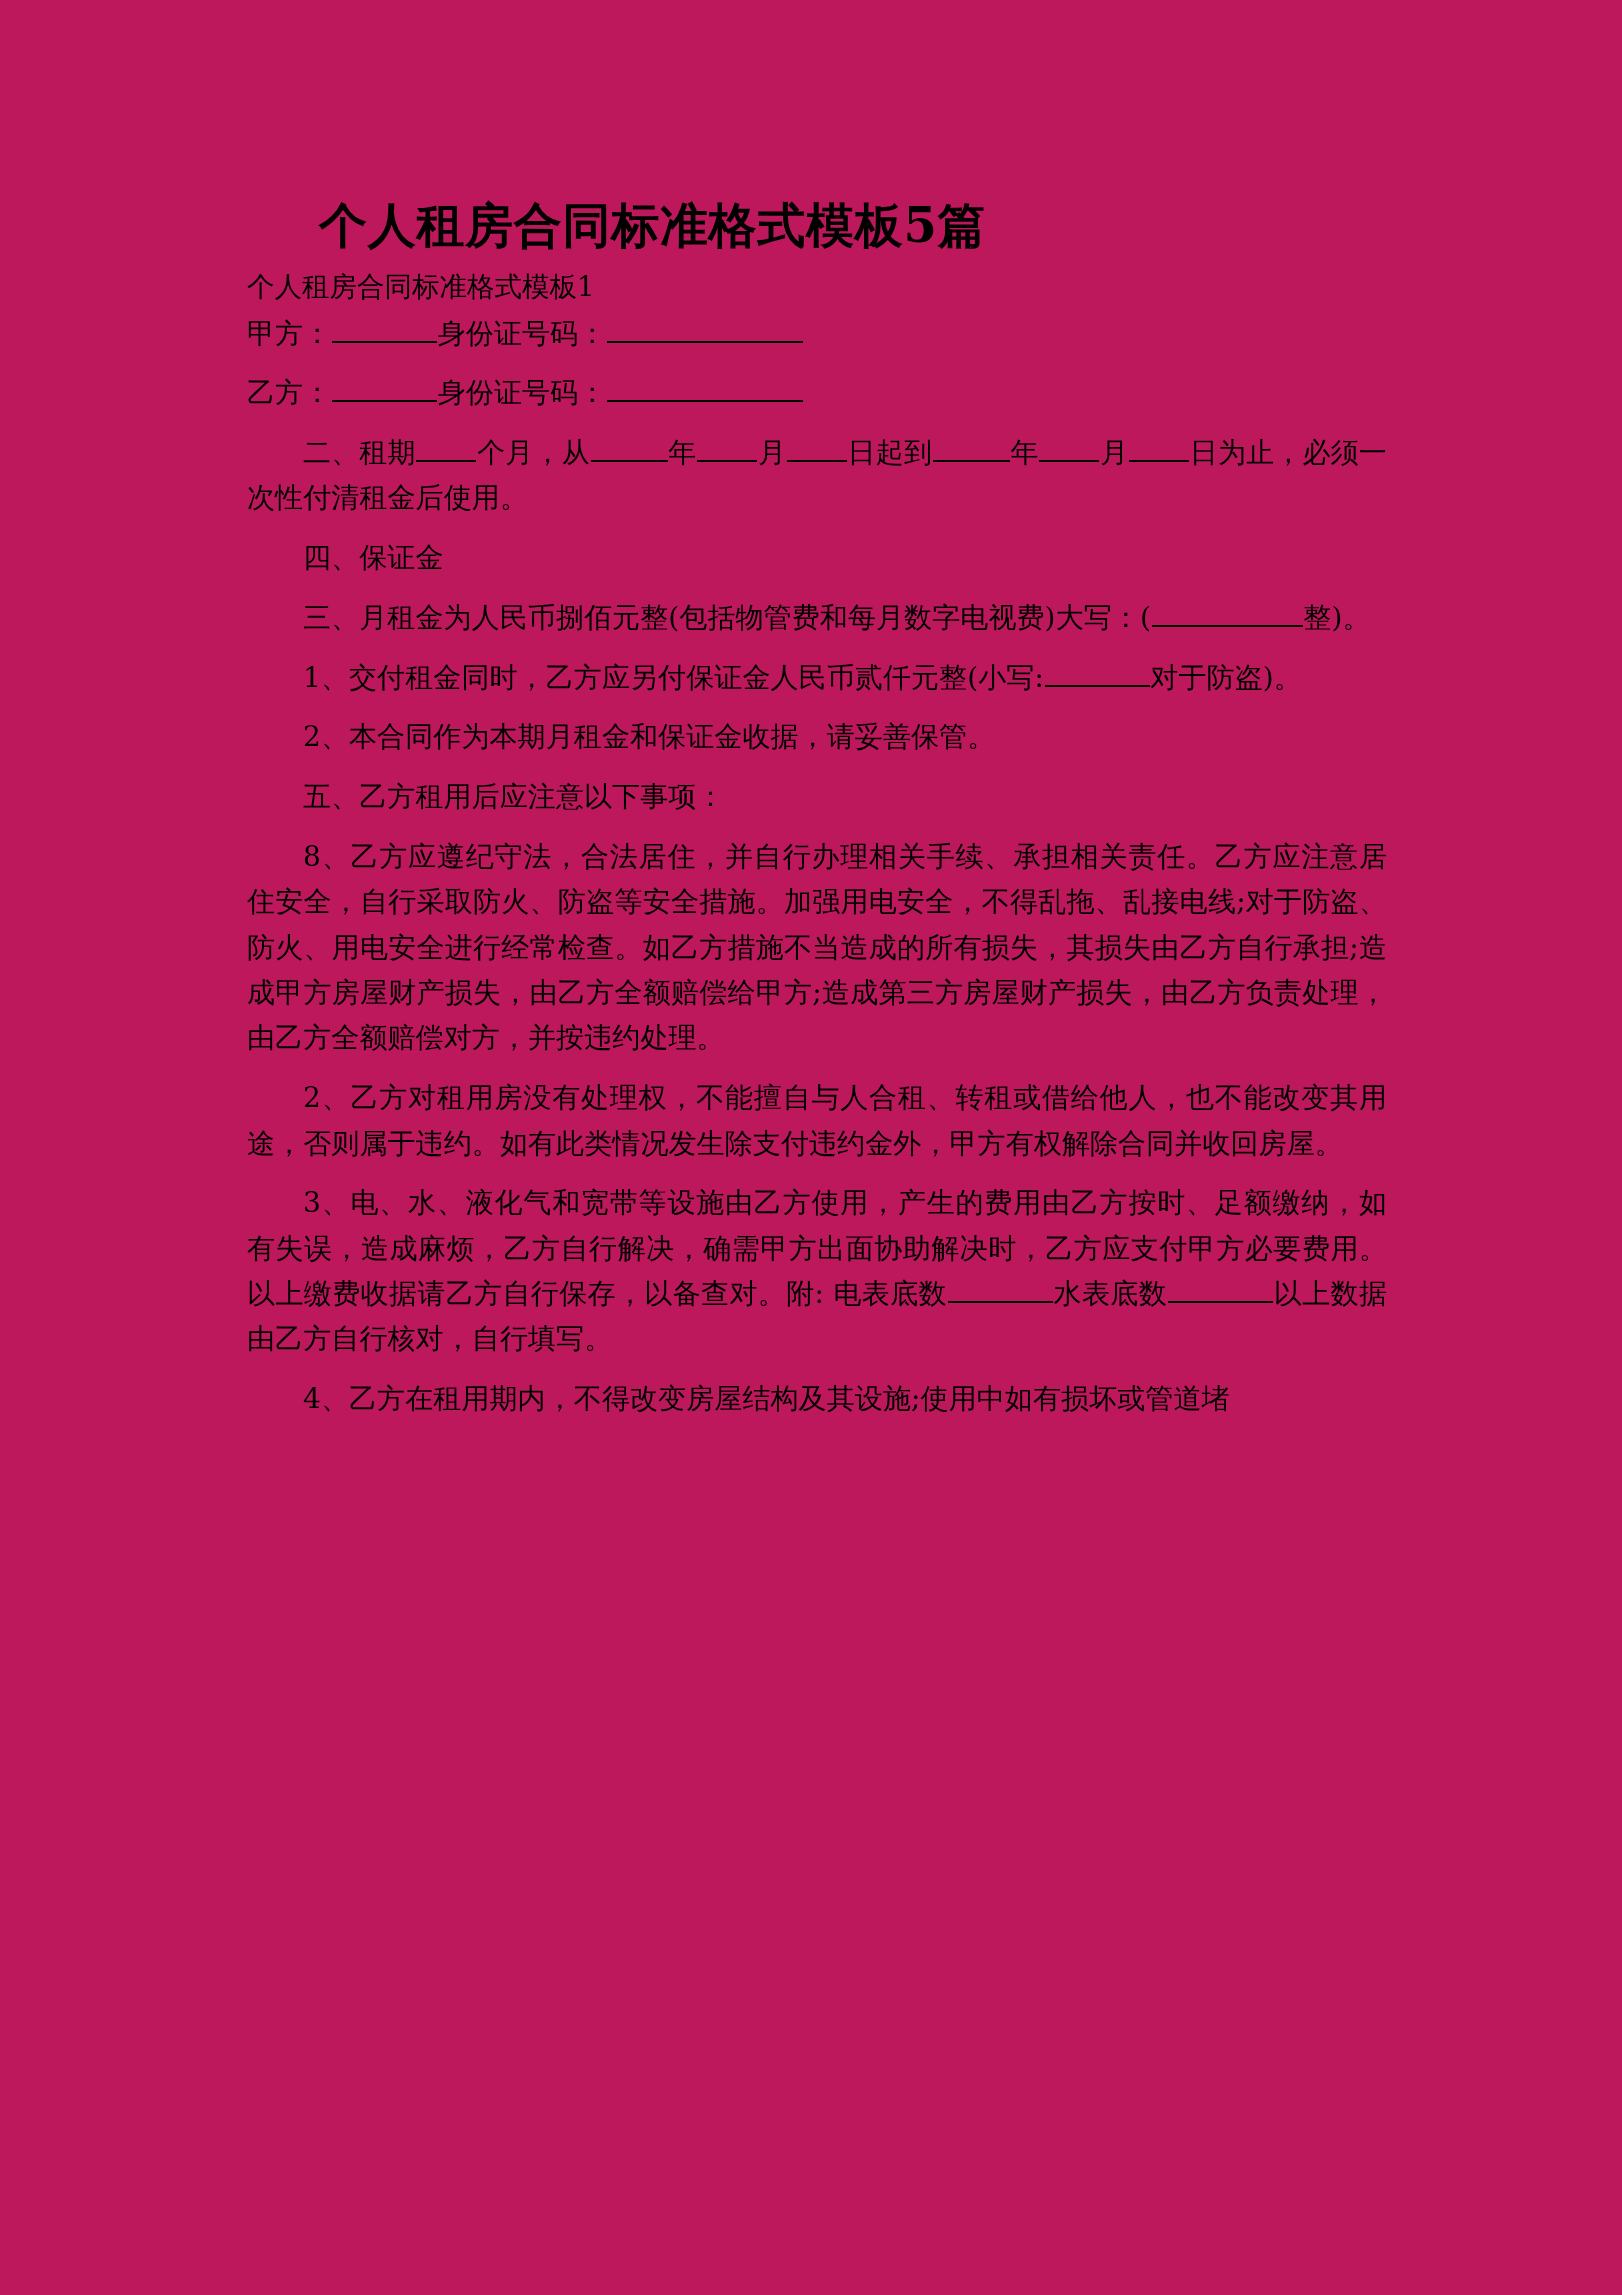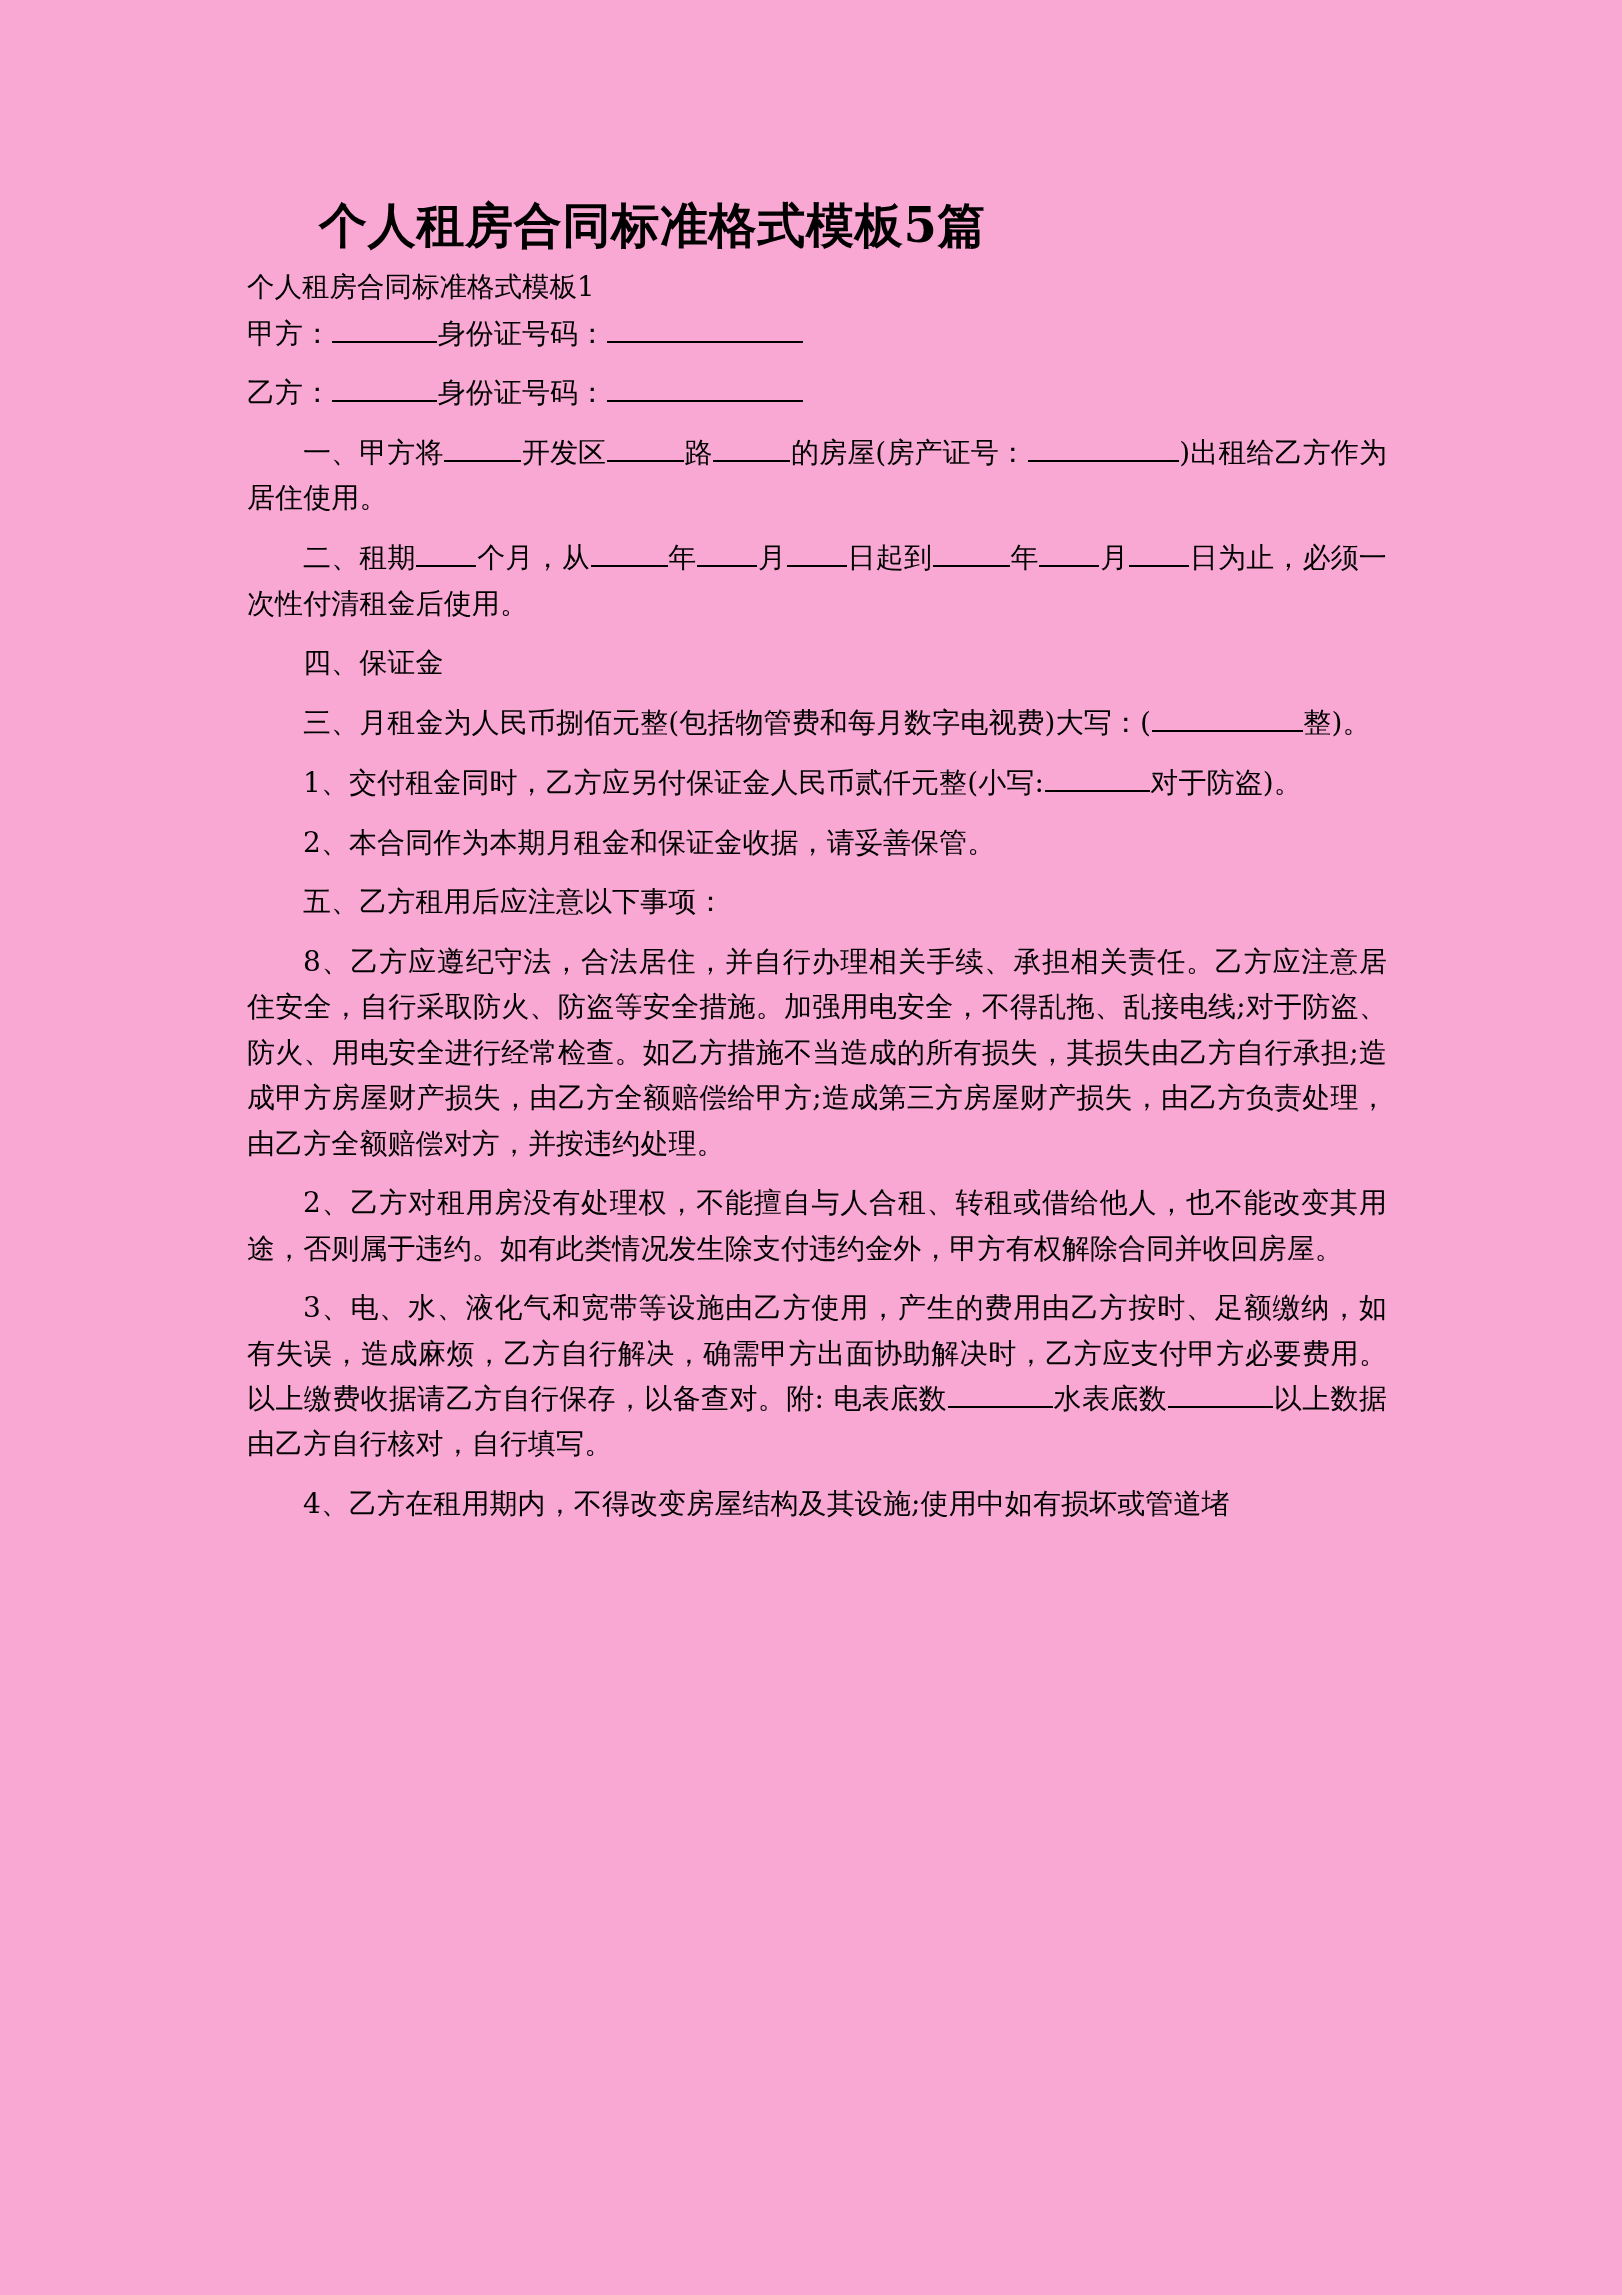--- a/index.html
+++ b/index.html
@@ -10,21 +10,21 @@
   }
   body {
     font-family: "DejaVu Serif", "Liberation Serif", serif;
     color: #000000;
   }
 
   .page {
     position: relative;
     width: 1623px;
     height: 2295px;
-    background: #f9a8d4;
+    background: #be185d;
     box-sizing: border-box;
     padding: 0;
     overflow: hidden;
   }
 
   .content {
     position: absolute;
     left: 247px;
     top: 196px;
     width: 1140px;
@@ -90,23 +90,20 @@
     <p class="subtitle">个人租房合同标准格式模板1</p>
 
     <p class="para noindent">
       <span>甲方：</span><span class="blank b-lg"></span><span>身份证号码：</span><span class="blank b-xxl"></span>
     </p>
 
     <p class="para noindent">
       <span>乙方：</span><span class="blank b-lg"></span><span>身份证号码：</span><span class="blank b-xxl"></span>
     </p>
 
-    <p class="para indent">
-      <span>一、甲方将</span><span class="blank b-md"></span><span>开发区</span><span class="blank b-md"></span><span>路</span><span class="blank b-md"></span><span>的房屋(房产证号：</span><span class="blank b-xl"></span><span>)</span><span>出租给乙方作为居住使用。</span>
-    </p>
 
     <p class="para indent">
       <span>二、租期</span><span class="blank b-sm"></span><span>个月，从</span><span class="blank b-md"></span><span>年</span><span class="blank b-sm"></span><span>月</span><span class="blank b-sm"></span><span>日起到</span><span class="blank b-md"></span><span>年</span><span class="blank b-sm"></span><span>月</span><span class="blank b-sm"></span><span>日</span><span>为止，必须一次性付清租金后使用。</span>
     </p>
 
     <p class="para indent">四、保证金</p>
 
     <p class="para indent">
       <span>三、月租金为人民币捌佰元整(包括物管费和每月数字电视费)大写：</span><span>(</span><span class="blank b-xl"></span><span>整)。</span>
     </p>

